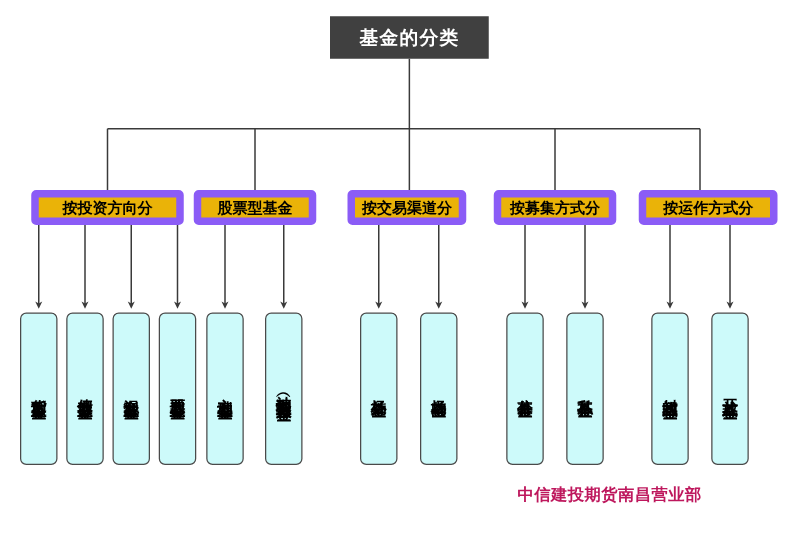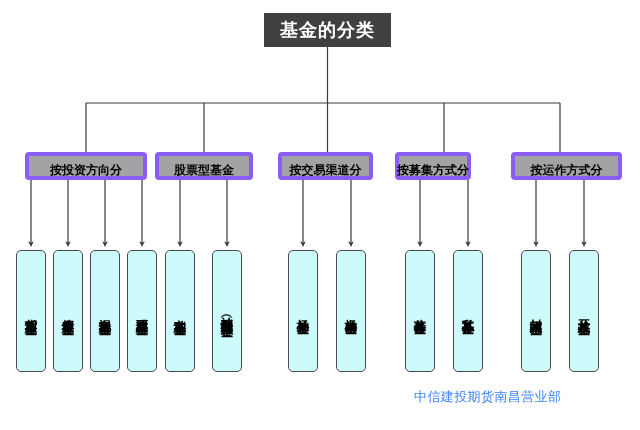--- a/index.html
+++ b/index.html
@@ -35,36 +35,36 @@
     width: 127px;
     height: 34px;
     background: #404040;
     display: flex;
     align-items: center;
     justify-content: center;
     box-sizing: border-box;
   }
   .root-node .label {
     color: #ffffff;
-    font-size: 18px;
+    font-size: 15px;
     font-weight: bold;
     letter-spacing: 1px;
     line-height: 1;
   }
 
   
   .cat-node {
     position: absolute;
     top: 152px;
     height: 28px;
-    background: #a3a3a3;
-    border: 4px solid #8b5cf6;
+    background: #eab308;
+    border: 6px solid #8b5cf6;
     border-radius: 4px;
     display: flex;
-    align-items: flex-end;
+    align-items: center;
     justify-content: center;
     box-sizing: border-box;
   }
   .cat-node .label {
     color: #000000;
     font-size: 12px;
     font-weight: bold;
     line-height: 1;
     white-space: nowrap;
   }
@@ -93,23 +93,23 @@
     letter-spacing: 1px;
     white-space: nowrap;
     text-align: center;
   }
 
   
   .watermark {
     position: absolute;
     left: 414px;
     top: 390px;
-    color: #3b82f6;
+    color: #be185d;
     font-size: 13px;
-    font-weight: normal;
+    font-weight: bold;
     letter-spacing: 0.4px;
     white-space: nowrap;
     line-height: 1;
   }
 </style>
 </head>
 <body>
 
 <div id="canvas">
 
@@ -159,21 +159,21 @@
 
   <div class="cat-node" style="left:25px;  width:122px;">
     <span class="label">按投资方向分</span>
   </div>
   <div class="cat-node" style="left:155px; width:98px;">
     <span class="label">股票型基金</span>
   </div>
   <div class="cat-node" style="left:278px; width:95px;">
     <span class="label">按交易渠道分</span>
   </div>
-  <div class="cat-node" style="left:395px; width:76px;">
+  <div class="cat-node" style="left:395px; width:98px;">
     <span class="label">按募集方式分</span>
   </div>
   <div class="cat-node" style="left:511px; width:111px;">
     <span class="label">按运作方式分</span>
   </div>
 
   <div class="leaf-node" style="left:16px;  width:30px;">
     <span class="label">货币型基金</span>
   </div>
   <div class="leaf-node" style="left:53px;  width:30px;">

